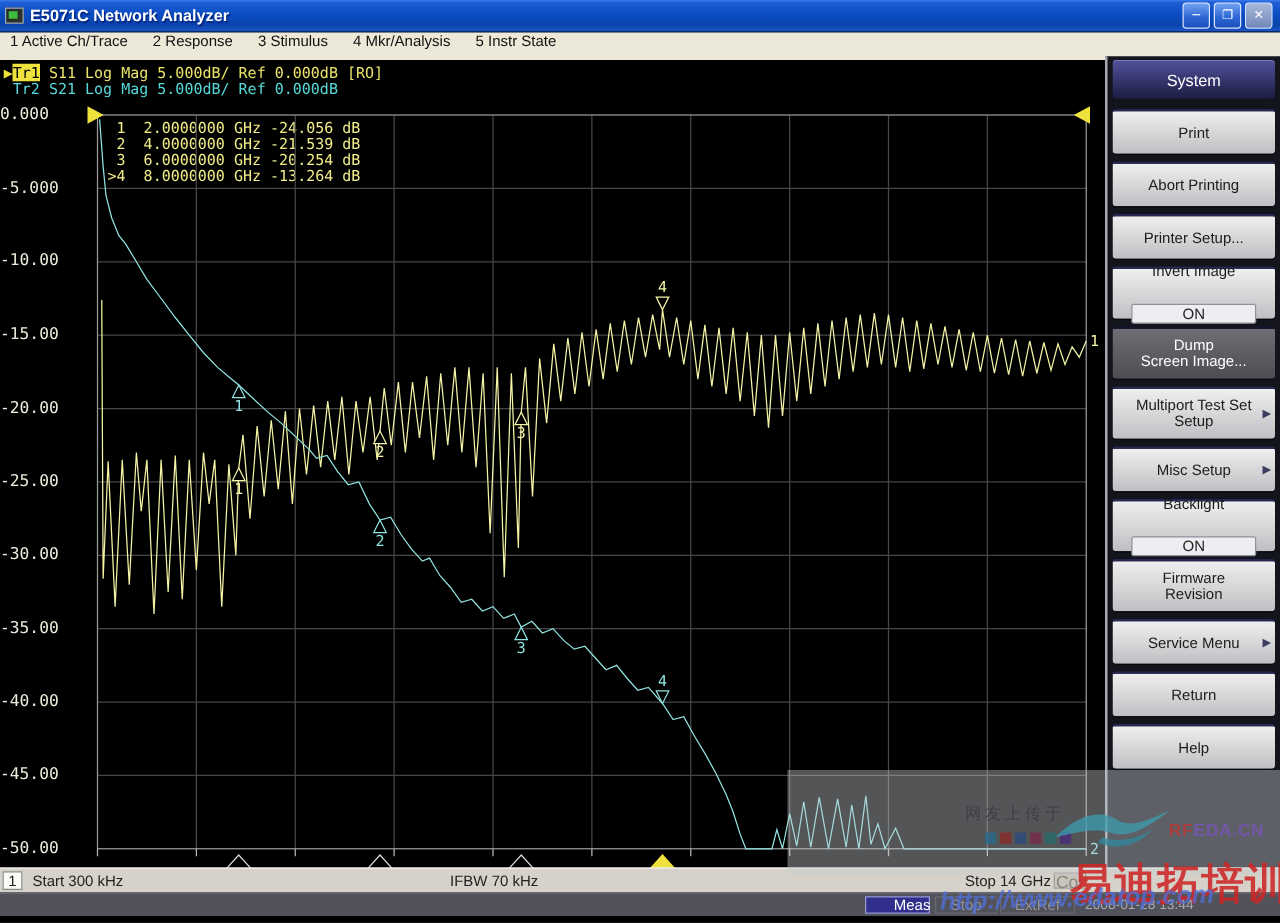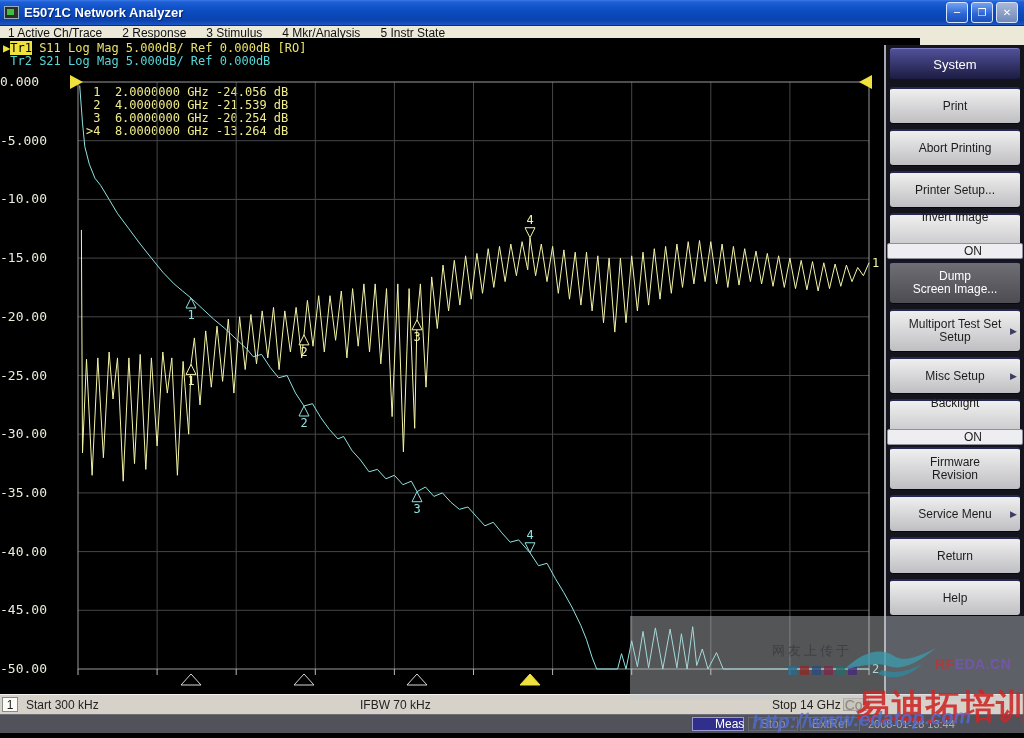--- a/index.html
+++ b/index.html
@@ -19,21 +19,21 @@
     font-size:10px;line-height:1;font-family:"DejaVu Sans",sans-serif;}
   .winbtn.close{background:linear-gradient(180deg,#a8b8d8,#7288b8);}
 
   
   #menubar{position:absolute;left:0;top:26px;width:1024px;height:26px;background:#ece9d8;
     border-bottom:1px solid #aca899;box-sizing:border-box;display:flex;align-items:flex-start;
     padding-left:8px;gap:20px;font-size:12px;color:#111;}
   .menu-item{white-space:nowrap;}
 
   
-  #display{position:absolute;left:0;top:38px;width:884px;height:499px;background:#000;padding-left:36px;}
+  #display{position:absolute;left:0;top:48px;width:884px;height:499px;background:#000;padding-left:36px;}
   #traceinfo{position:absolute;left:3px;top:4px;font-family:"DejaVu Sans Mono",monospace;
     font-size:12px;line-height:13px;white-space:pre;}
   .ti-line{display:block;}
   .ti-arrow{color:#f0e23c;}
   .ti-id-active{background:#f0e23c;color:#000;}
   .ti-y{color:#eae26a;}
   .ti-c{color:#57d8d8;}
   #markertable{position:absolute;left:86px;top:48px;font-family:"DejaVu Sans Mono",monospace;
     font-size:12px;line-height:13px;color:#f0ec8a;white-space:pre;}
   .ylab{position:absolute;width:66px;text-align:left;font-family:"DejaVu Sans Mono",monospace;
@@ -47,21 +47,21 @@
     background:linear-gradient(180deg,#50509a,#1c1c42);color:#fff;font-size:13px;
     display:flex;align-items:center;justify-content:center;border-top:1px solid #7a7ac0;}
   .skbtn{position:relative;border-radius:3px;margin-bottom:6px;
     background:linear-gradient(180deg,#efefef,#bfbfc3);border-top:2px solid #272753;
     box-sizing:border-box;color:#1c1c1c;font-size:12px;line-height:13px;
     display:flex;flex-direction:column;align-items:center;justify-content:center;text-align:center;
     box-shadow:0 1px 0 rgba(0,0,0,.6);}
   .skbtn.h36{height:36px;} .skbtn.h42{height:42px;}
   .skbtn.pressed{background:linear-gradient(180deg,#6e6e74,#4c4c52);color:#fff;border-top-color:#15152e;}
   .skval{display:block;margin-top:19px;width:76%;background:#eef;background:#ededf2;
-    border:1px solid #90909c;border-radius:2px;font-size:12px;line-height:14px;color:#222;padding-left:36px;}
+    border:1px solid #90909c;border-radius:2px;font-size:12px;line-height:14px;color:#222;}
   .skarrow{position:absolute;right:3px;top:50%;transform:translateY(-50%);font-size:9px;color:#3c3c62;}
 
   
   #statusbar1{position:absolute;left:0;top:694px;width:1024px;height:20px;background:#d6d2ca;
     border-top:1px solid #f4f2ee;box-sizing:border-box;font-size:12px;color:#222;}
   #chanbox{position:absolute;left:2px;top:2px;width:16px;height:15px;background:#fbfbf8;
     border:1px solid #8a8a84;box-sizing:border-box;text-align:center;line-height:14px;}
   #startlbl{position:absolute;left:26px;top:3px;}
   #ifbwlbl{position:absolute;left:360px;width:140px;top:3px;text-align:left;}
   #stoplbl{position:absolute;left:772px;top:3px;}

